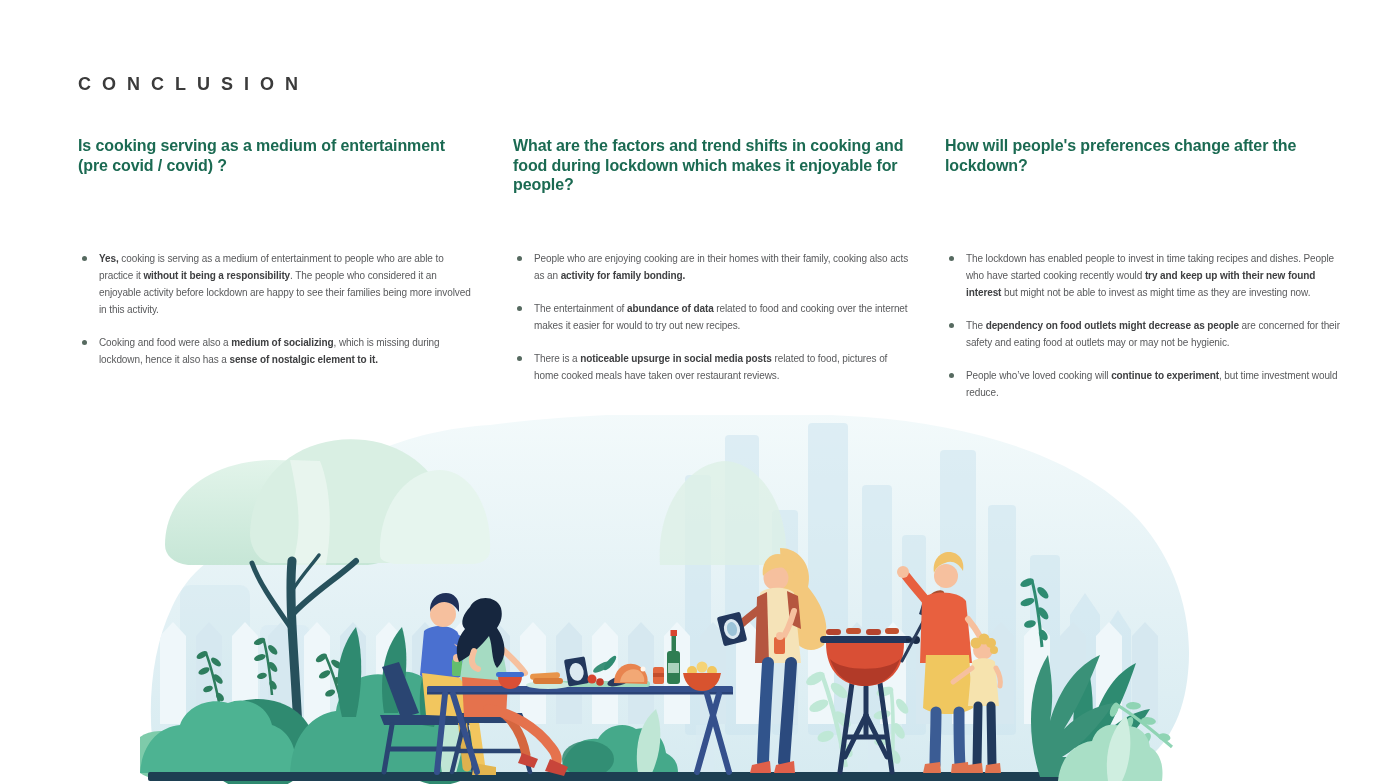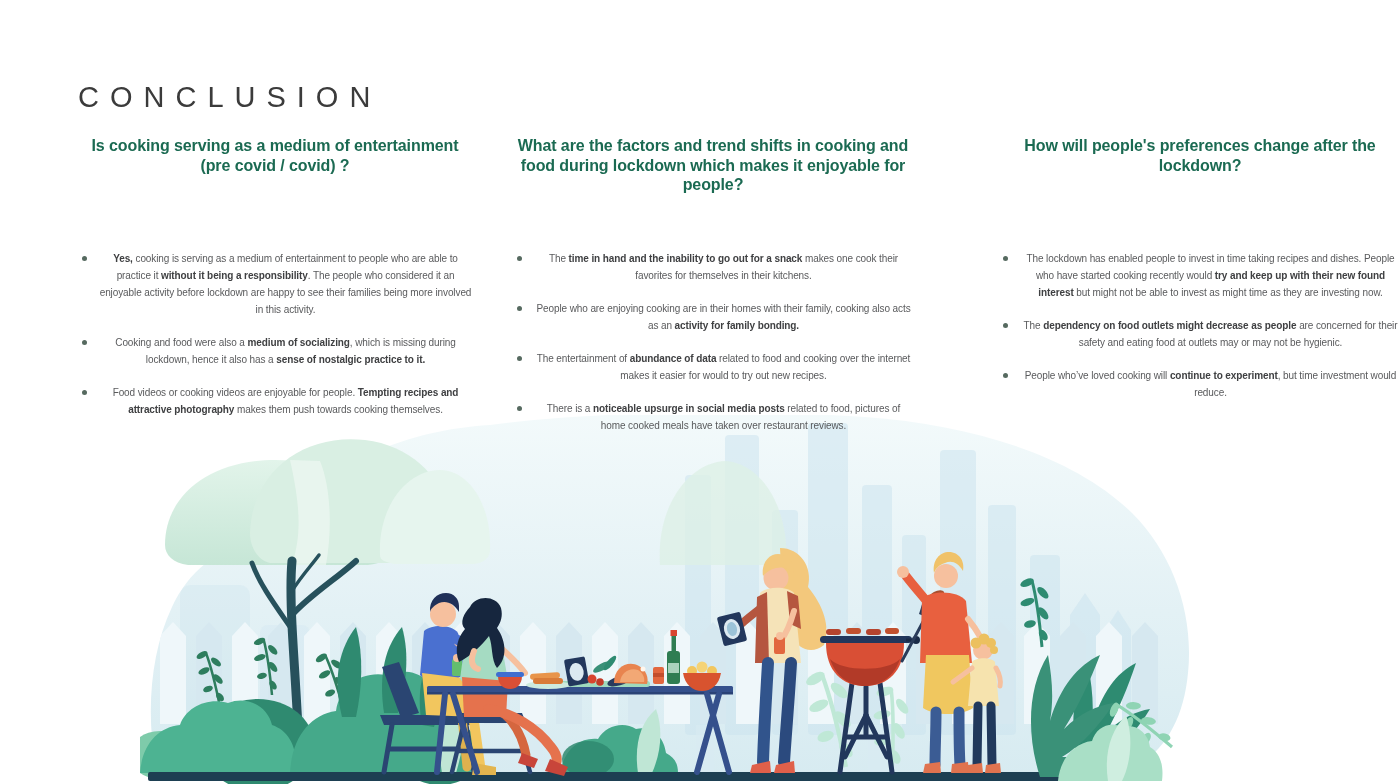--- a/index.html
+++ b/index.html
@@ -5,29 +5,29 @@
   html,body{margin:0;padding:0;}
   body{
     width:1400px;height:784px;position:relative;overflow:hidden;
     background:#ffffff;
     font-family:"Liberation Sans", sans-serif;
   }
   #page{position:absolute;inset:0;}
   
   #slide-title{
     position:absolute;left:78px;top:62px;
-    font-size:29px;font-weight:400;letter-spacing:11px;
+    font-size:18px;font-weight:700;letter-spacing:11px;
     color:#3b3b3b;z-index:3;
   }
   
-  #columns{position:absolute;inset:0;z-index:2;text-align:center;}
+  #columns{position:absolute;inset:0;z-index:2;}
   .col{position:absolute;top:136px;height:560px;}
   .col.c0{left:78px;width:394px;}
   .col.c1{left:513px;width:400px;}
-  .col.c2{left:999px;width:402px;}
+  .col.c2{left:945px;width:402px;}
   .col h2{
     margin:0;font-size:16px;font-weight:700;line-height:1.22;
     letter-spacing:-0.1px;color:var(--green,#1b6a52);
   }
   .col .bullets{
     position:absolute;top:114px;left:0;right:0;
     margin:0;padding:0;list-style:none;
   }
   .col .bullets li{
     position:relative;padding-left:21px;margin:0 0 16px 0;
@@ -47,28 +47,26 @@
 
 <div id="page">
 
   <h1 id="slide-title" style="color: rgb(59, 59, 59);">CONCLUSION</h1>
 
   <div id="columns">
       <section class="col c0">
         <h2>Is cooking serving as a medium of entertainment (pre covid / covid) ?</h2>
         <ul class="bullets">
           <li><b>Yes,</b><span> cooking is serving as a medium of entertainment to people who are able to practice it </span><b>without it being a responsibility</b><span>. The people who considered it an enjoyable activity before lockdown are happy to see their families being more involved in this activity.</span></li>
-          <li><span>Cooking and food were also a </span><b>medium of socializing</b><span>, which is missing during lockdown, hence it also has a </span><b>sense of nostalgic practice to it.</b></li>
-          <li><span>Food videos or cooking videos are enjoyable for people. </span><b>Tempting recipes and attractive photography</b><span> makes them push towards cooking themselves.</span></li>
+          <li><span>Cooking and food were also a </span><b>medium of socializing</b><span>, which is missing during lockdown, hence it also has a </span><b>sense of nostalgic element to it.</b></li>
         </ul>
       </section>
       <section class="col c1">
         <h2>What are the factors and trend shifts in cooking and food during lockdown which makes it enjoyable for people?</h2>
         <ul class="bullets">
-          <li><span>The </span><b>time in hand and the inability to go out for a snack</b><span> makes one cook their favorites for themselves in their kitchens.</span></li>
           <li><span>People who are enjoying cooking are in their homes with their family, cooking also acts as an </span><b>activity for family bonding.</b></li>
           <li><span>The entertainment of </span><b>abundance of data</b><span> related to food and cooking over the internet makes it easier for would to try out new recipes.</span></li>
           <li><span>There is a </span><b>noticeable upsurge in social media posts</b><span> related to food, pictures of home cooked meals have taken over restaurant reviews.</span></li>
         </ul>
       </section>
       <section class="col c2">
         <h2>How will people's preferences change after the lockdown?</h2>
         <ul class="bullets">
           <li><span>The lockdown has enabled people to invest in time taking recipes and dishes. People who have started cooking recently would </span><b>try and keep up with their new found interest</b><span> but might not be able to invest as might time as they are investing now.</span></li>
           <li><span>The </span><b>dependency on food outlets might decrease as people</b><span> are concerned for their safety and eating food at outlets may or may not be hygienic.</span></li>

